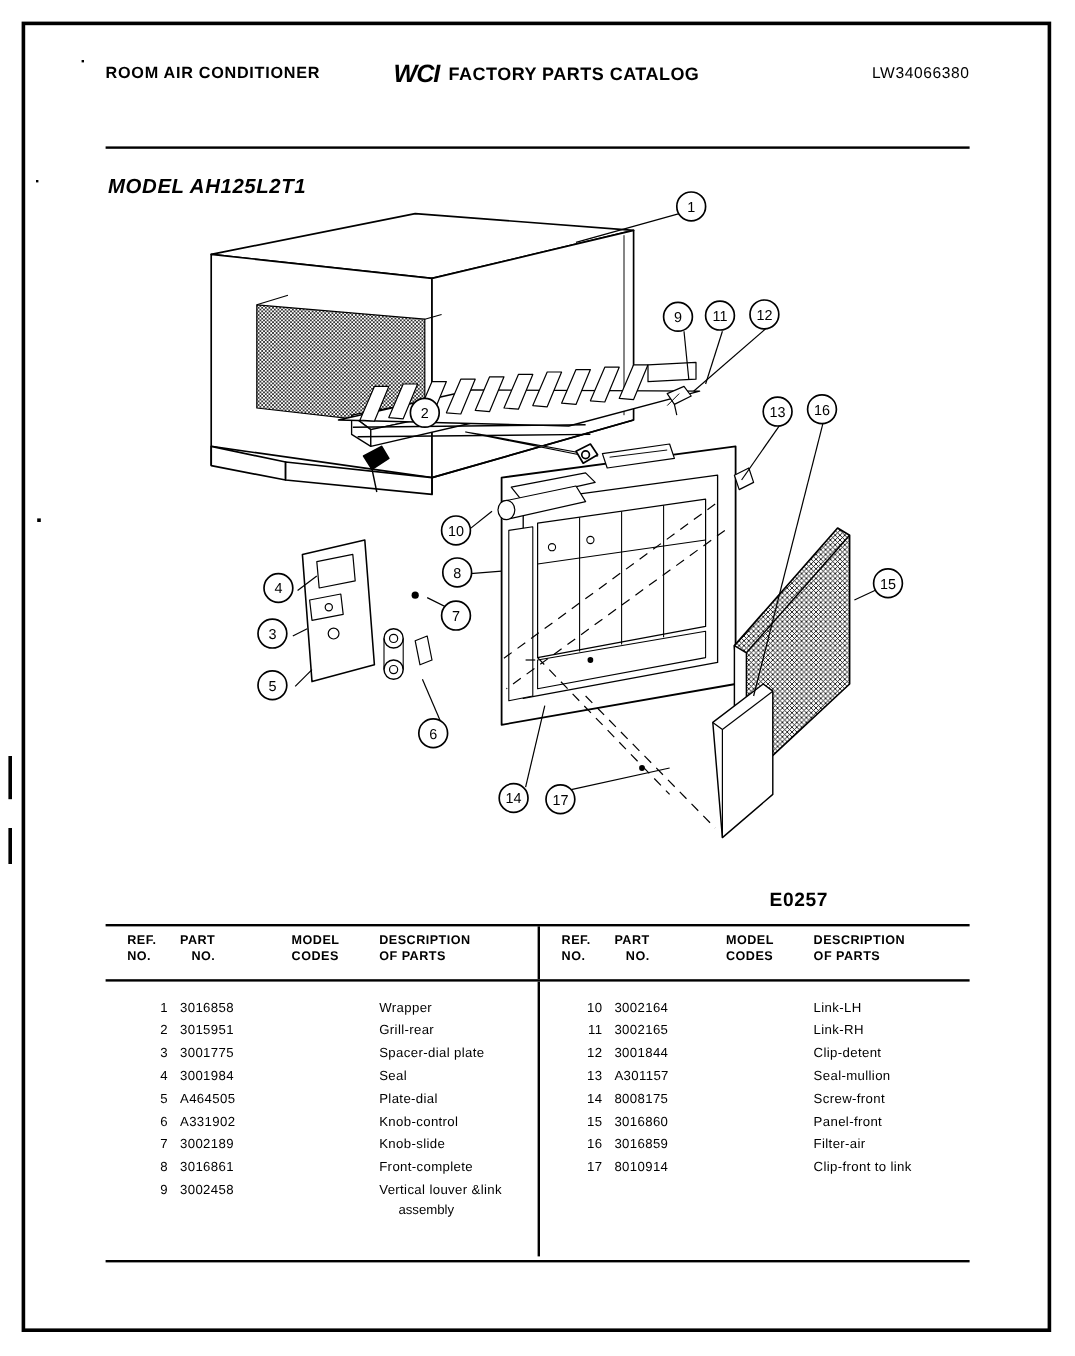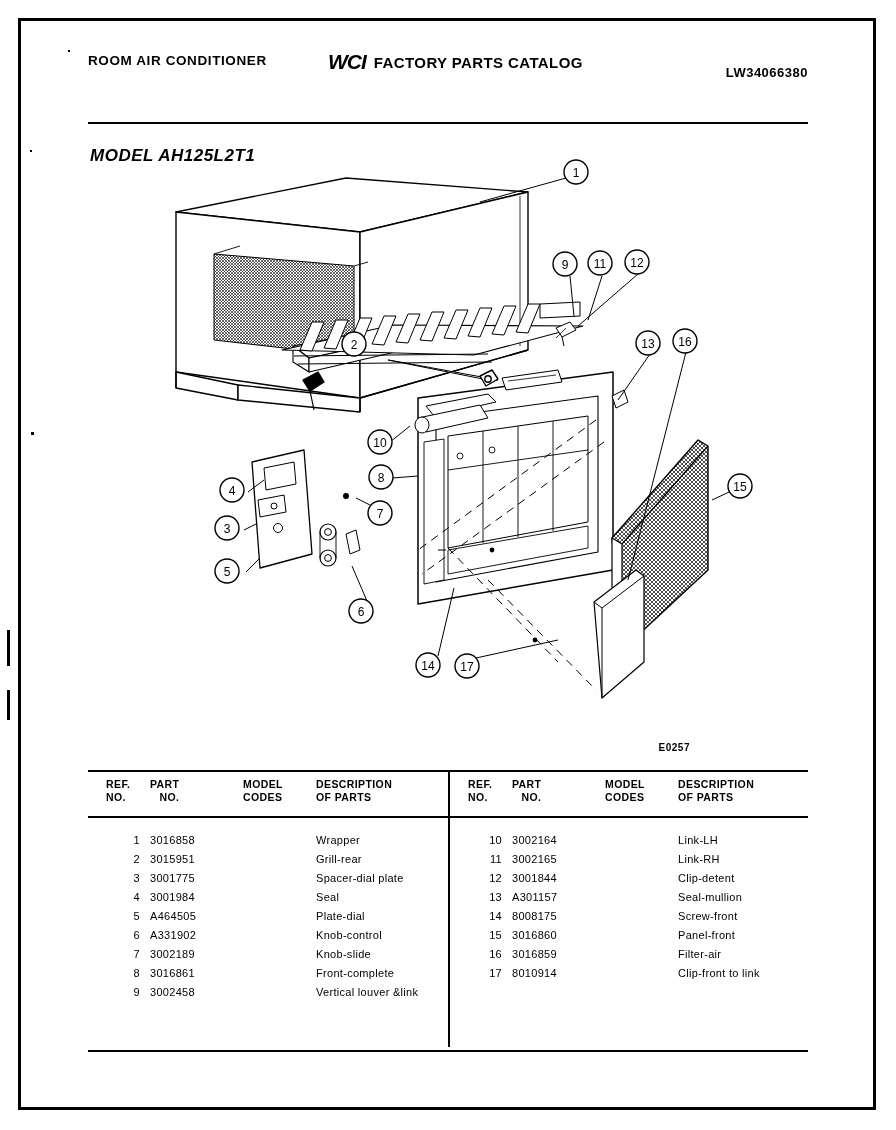--- a/index.html
+++ b/index.html
@@ -54,44 +54,44 @@
   .hdr-logo {
     font-style: italic;
     font-size: 21px;
     font-weight: bold;
     letter-spacing: -1px;
     margin-right: 8px;
     vertical-align: -1px;
   }
   .hdr-right {
     position: absolute;
-    right: 0; top: 15px;
+    right: 0; top: 3px;
     font-size: 13px;
-    font-weight: bold;
+    font-weight: normal;
     letter-spacing: 0.5px;
   }
   .rule-top {
     position: absolute;
     left: 88px; top: 122px;
     width: 720px;
     height: 2px;
     background: #000;
   }
   .model-line {
     position: absolute;
     left: 90px; top: 146px;
     font-size: 17px;
     font-weight: bold;
     letter-spacing: 0.5px;
     font-style: italic;
   }
   .diagram-code {
     position: absolute;
     right: 90px; top: 742px;
-    font-size: 10px;
+    font-size: 16px;
     font-weight: bold;
     letter-spacing: 0.5px;
   }
   
   .illus {
     position: absolute;
     left: 88px; top: 150px;
     width: 720px;
     height: 590px;
   }
@@ -577,20 +577,23 @@
             <div class="rcell r-part">3016861</div>
             <div class="rcell r-mod"></div>
             <div class="rcell r-desc">Front-complete</div>
           </div>
           <div class="rrow">
             <div class="rcell r-ref">9</div>
             <div class="rcell r-part">3002458</div>
             <div class="rcell r-mod"></div>
             <div class="rcell r-desc">Vertical louver &amp;link</div>
           </div>
+          <div class="cont-line">
+            <span>assembly</span>
+          </div>
         </div>
       <div class="half right" id="right-col" style="top:14px;">
           <div class="rrow">
             <div class="rcell r-ref">10</div>
             <div class="rcell r-part">3002164</div>
             <div class="rcell r-mod"></div>
             <div class="rcell r-desc">Link-LH</div>
           </div>
           <div class="rrow">
             <div class="rcell r-ref">11</div>

